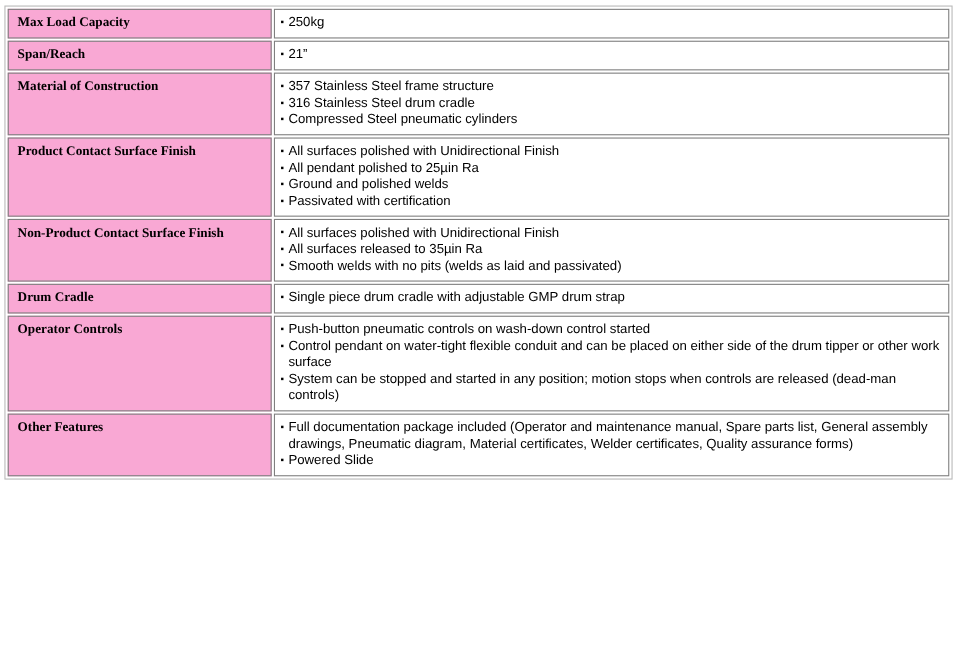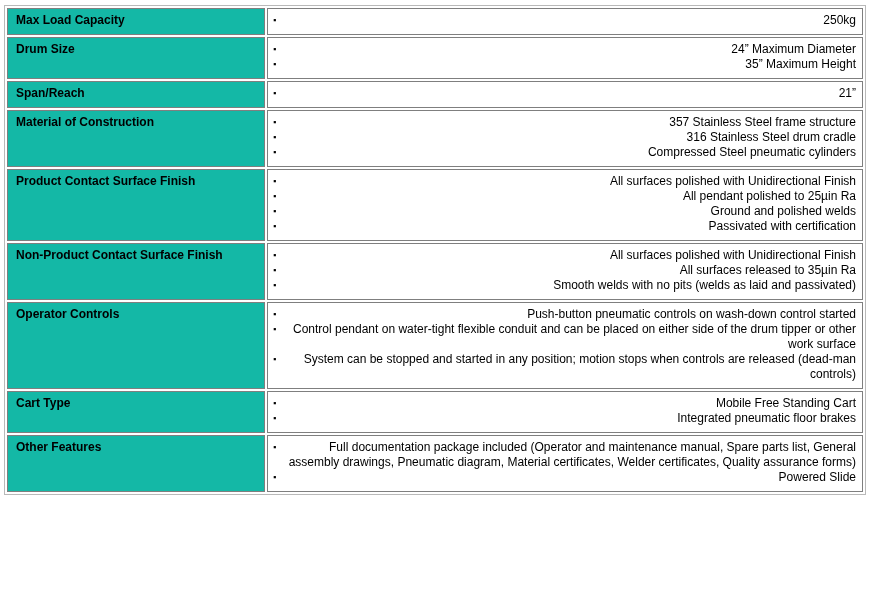--- a/index.html
+++ b/index.html
@@ -20,68 +20,55 @@
     background: #ffffff;
     table-layout: fixed;
   }
   .spec-table td {
     border: 1px solid #7f7f7f;
     vertical-align: top;
     font-size: 12px;
     line-height: 15px;
   }
   td.label-cell {
-    background: #14b8a6;
+    background: #f9a8d4;
     font-weight: bold;
     width: 224px;
-    padding: 4px 24px 6px 8px;
+    padding: 4px 6px 6px 8px;
+    font-family: Liberation Serif, serif;
   }
   td.value-cell {
     background: #ffffff;
     padding: 4px 6px 6px 5px;
   }
   .bullet-item {
     display: flex;
     align-items: flex-start;
   }
   .bullet {
     flex: 0 0 auto;
     font-size: 9px;
     line-height: 15px;
     margin-right: 4px;
   }
   .bullet-text {
     flex: 1 1 auto;
-    text-align: right;
   }
 </style>
 </head>
 <body>
 
 <table class="spec-table">
   <tbody>
       <tr>
         <td class="label-cell">Max Load Capacity</td>
         <td class="value-cell">
           <div class="bullet-item">
             <span class="bullet">▪</span>
             <span class="bullet-text">250kg</span>
-          </div>
-        </td>
-      </tr>
-      <tr>
-        <td class="label-cell">Drum Size</td>
-        <td class="value-cell">
-          <div class="bullet-item">
-            <span class="bullet">▪</span>
-            <span class="bullet-text">24” Maximum Diameter</span>
-          </div>
-          <div class="bullet-item">
-            <span class="bullet">▪</span>
-            <span class="bullet-text">35” Maximum Height</span>
           </div>
         </td>
       </tr>
       <tr>
         <td class="label-cell">Span/Reach</td>
         <td class="value-cell">
           <div class="bullet-item">
             <span class="bullet">▪</span>
             <span class="bullet-text">21”</span>
           </div>
@@ -136,46 +123,42 @@
             <span class="bullet">▪</span>
             <span class="bullet-text">All surfaces released to 35µin Ra</span>
           </div>
           <div class="bullet-item">
             <span class="bullet">▪</span>
             <span class="bullet-text">Smooth welds with no pits (welds as laid and passivated)</span>
           </div>
         </td>
       </tr>
       <tr>
+        <td class="label-cell">Drum Cradle</td>
+        <td class="value-cell">
+          <div class="bullet-item">
+            <span class="bullet">▪</span>
+            <span class="bullet-text">Single piece drum cradle with adjustable GMP drum strap</span>
+          </div>
+        </td>
+      </tr>
+      <tr>
         <td class="label-cell">Operator Controls</td>
         <td class="value-cell">
           <div class="bullet-item">
             <span class="bullet">▪</span>
             <span class="bullet-text">Push-button pneumatic controls on wash-down control started</span>
           </div>
           <div class="bullet-item">
             <span class="bullet">▪</span>
             <span class="bullet-text">Control pendant on water-tight flexible conduit and can be placed on either side of the drum tipper or other work surface</span>
           </div>
           <div class="bullet-item">
             <span class="bullet">▪</span>
             <span class="bullet-text">System can be stopped and started in any position; motion stops when controls are released (dead-man controls)</span>
-          </div>
-        </td>
-      </tr>
-      <tr>
-        <td class="label-cell">Cart Type</td>
-        <td class="value-cell">
-          <div class="bullet-item">
-            <span class="bullet">▪</span>
-            <span class="bullet-text">Mobile Free Standing Cart</span>
-          </div>
-          <div class="bullet-item">
-            <span class="bullet">▪</span>
-            <span class="bullet-text">Integrated pneumatic floor brakes</span>
           </div>
         </td>
       </tr>
       <tr>
         <td class="label-cell">Other Features</td>
         <td class="value-cell">
           <div class="bullet-item">
             <span class="bullet">▪</span>
             <span class="bullet-text">Full documentation package included (Operator and maintenance manual, Spare parts list, General assembly drawings, Pneumatic diagram, Material certificates, Welder certificates, Quality assurance forms)</span>
           </div>

